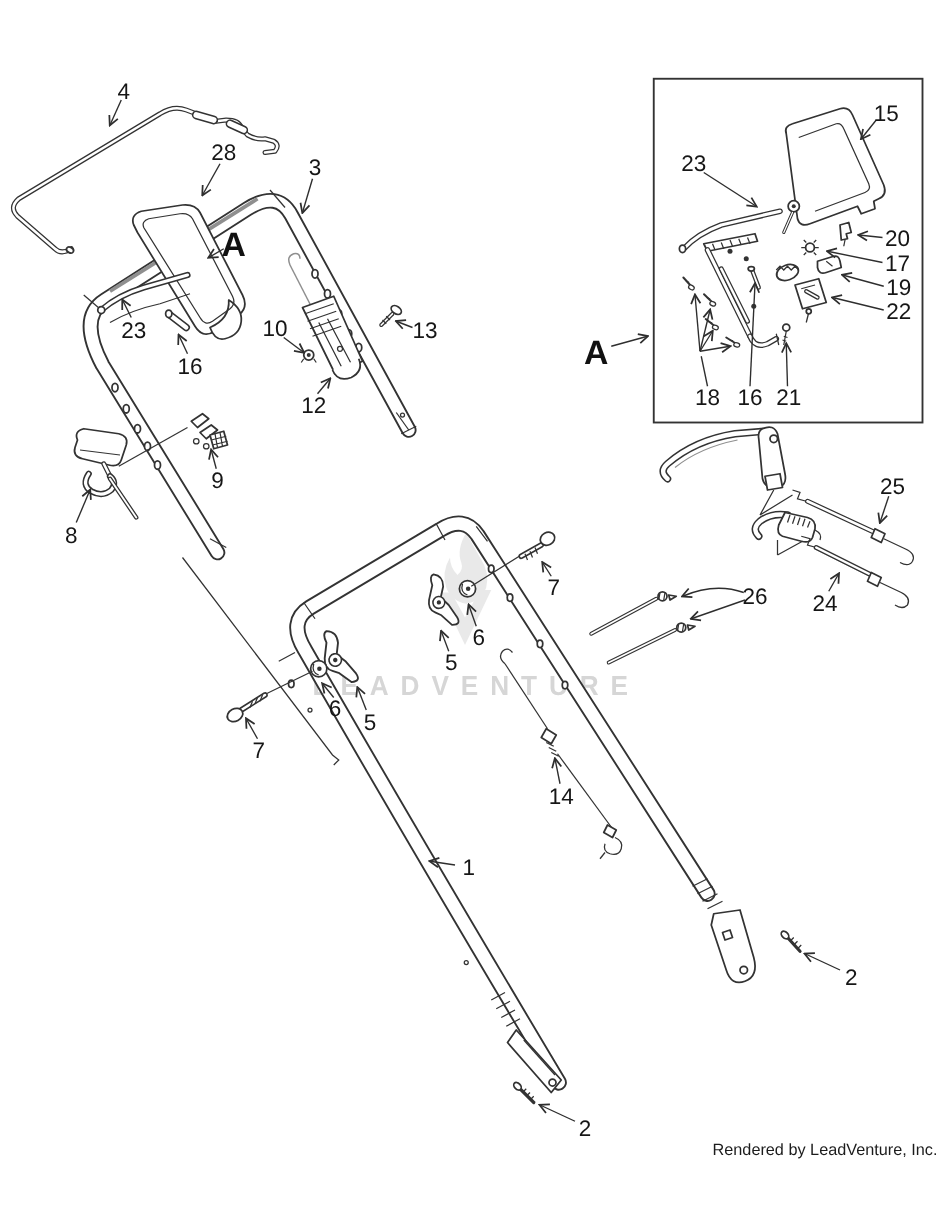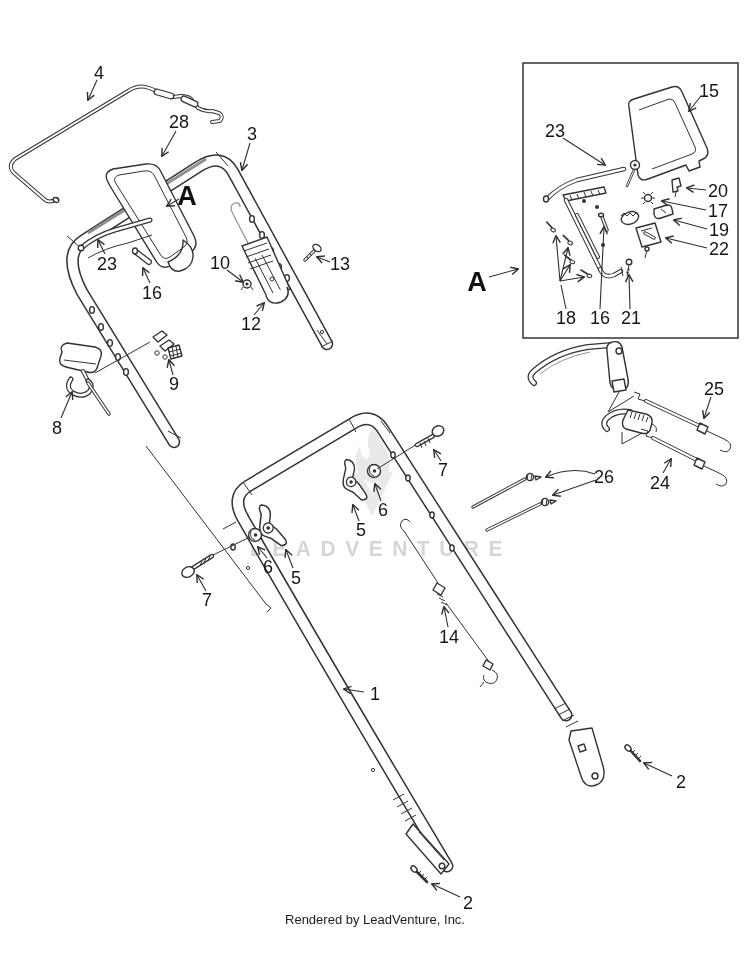--- a/index.html
+++ b/index.html
@@ -9,21 +9,21 @@
   .o{stroke:#333;fill:none;stroke-linecap:round;stroke-linejoin:round;}
   .w{stroke:#fff;fill:none;stroke-linecap:round;stroke-linejoin:round;}
   .fw{fill:#fff;stroke:#333;stroke-width:1.4;stroke-linejoin:round;}
   .thin{stroke:#333;stroke-width:1;fill:none;}
   .gry{stroke:#8f8f8f;fill:none;}
   .ldr{stroke:#2e2e2e;stroke-width:1.1;fill:none;}
   .lbl{font-family:"Liberation Sans",sans-serif;font-size:18px;fill:#161616;text-anchor:middle;}
   .lbl-big{font-family:"Liberation Sans",sans-serif;font-size:27px;font-weight:bold;fill:#111;text-anchor:middle;}
   .wm{font-family:"Liberation Sans",sans-serif;font-size:22px;font-weight:bold;fill:#d6d6d6;letter-spacing:10px;}
   .wm-logo{fill:#e9e9e9;}
-  .footer{position:absolute;left:0;right:0;top:912px;text-align:center;
+  .footer{position:absolute;left:0;right:0;top:912px;text-align:right;
           font-size:13px;color:#1c1c1c;font-family:"Liberation Sans",sans-serif;}
 </style>
 </head>
 <body>
 
 <div class="page">
 <svg width="750" height="971" viewBox="0 0 750 971">
   <defs>
     <marker id="arr" viewBox="0 0 10 10" refX="8.5" refY="5" markerWidth="8.5" markerHeight="8.5" orient="auto">
       <path d="M1,1 L9,5 L1,9" fill="none" stroke="#2e2e2e" stroke-width="1.5"></path>

